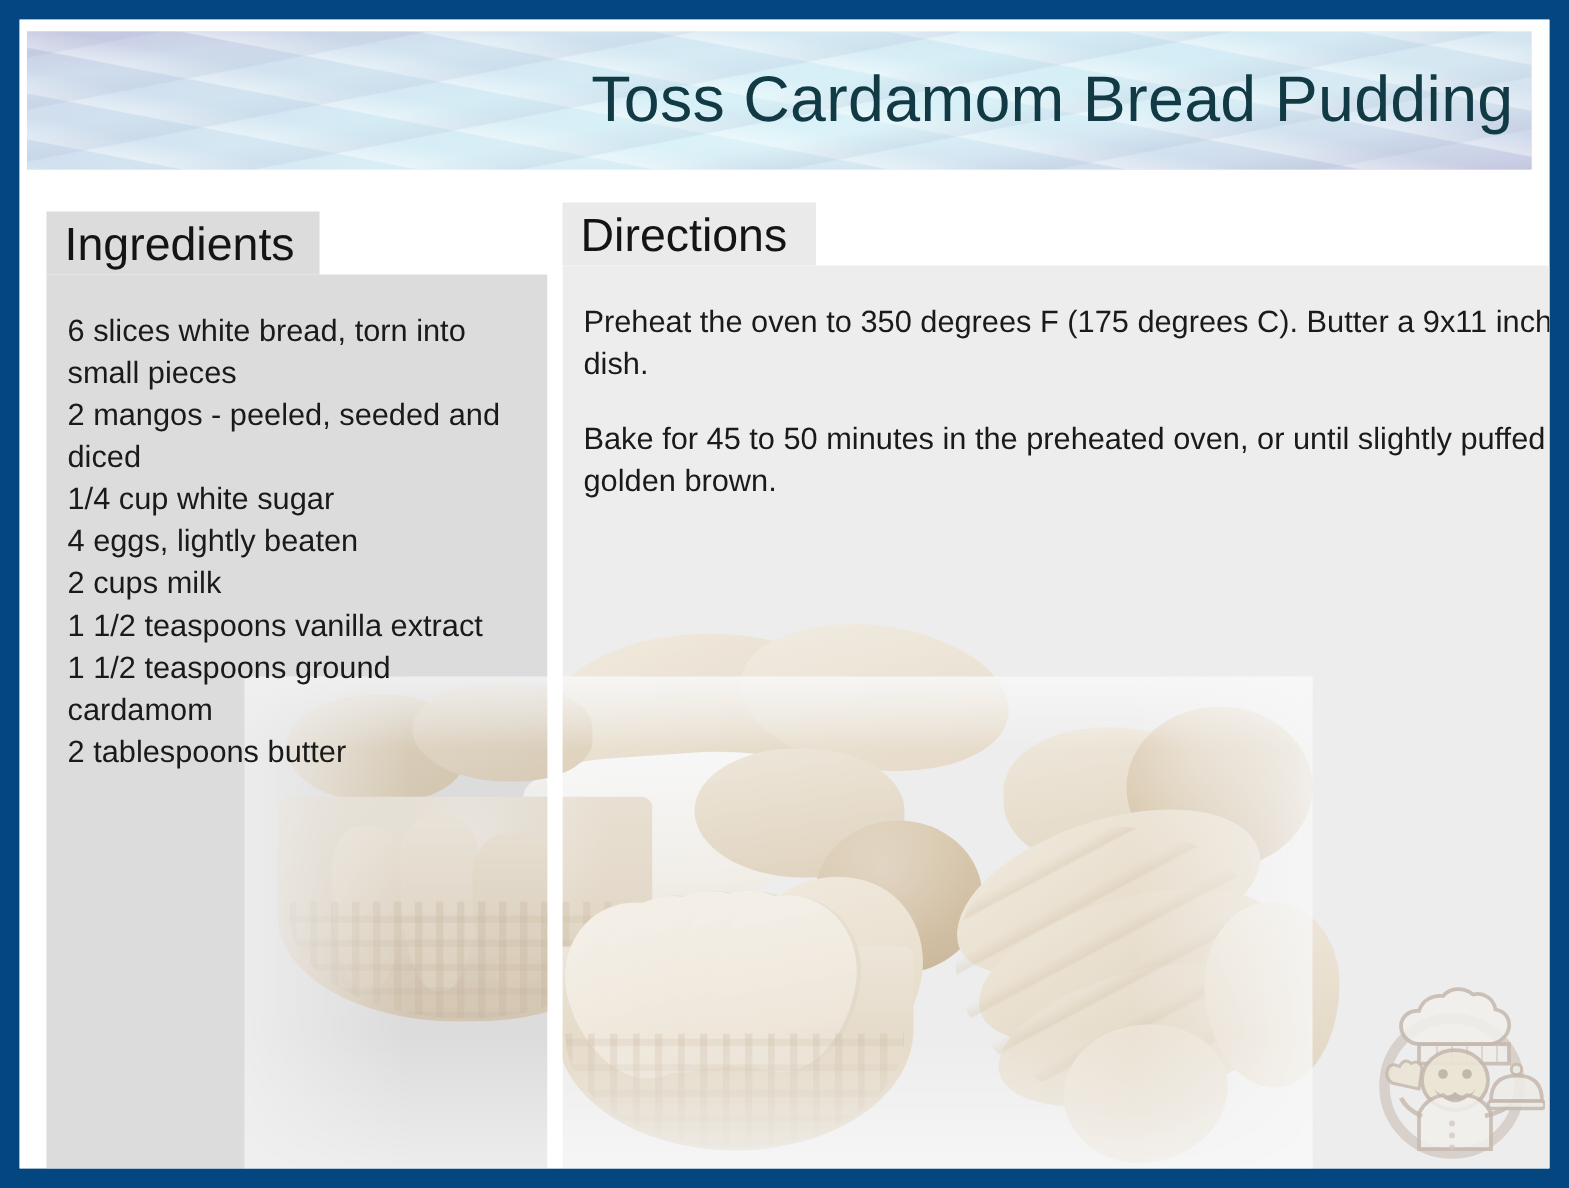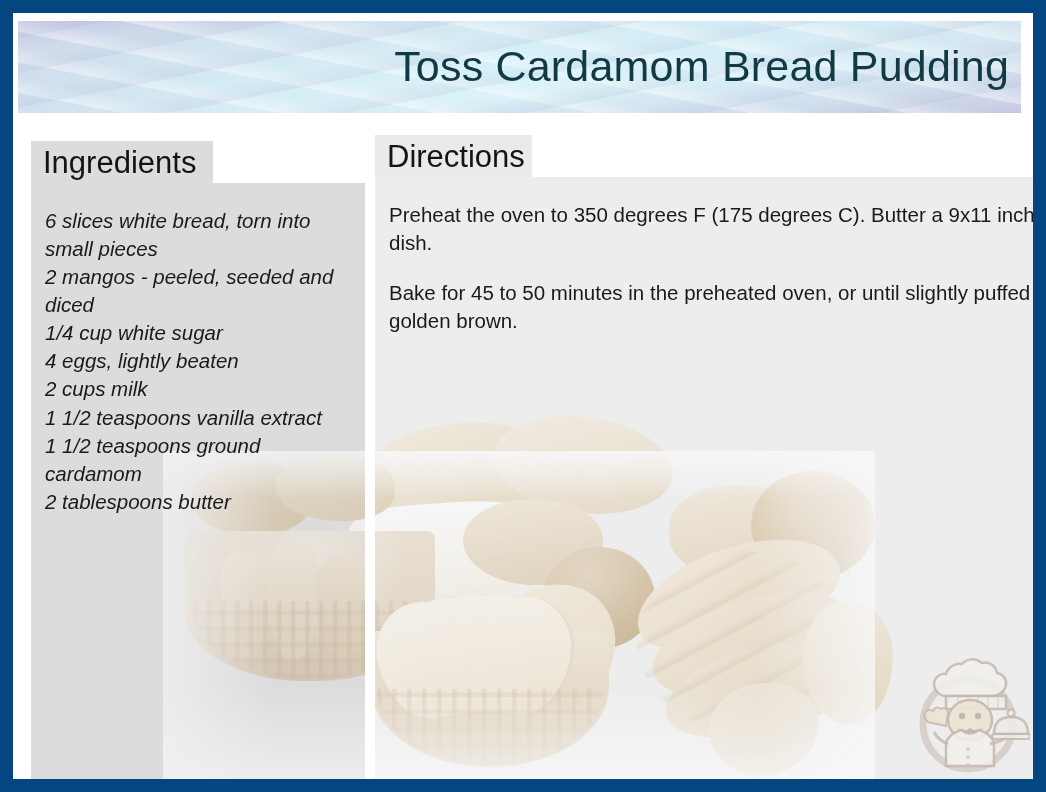--- a/index.html
+++ b/index.html
@@ -116,21 +116,21 @@
     text-align: right;
   }
   #tab-ingredients {
     left: 18px;
     top: 128px;
     width: 182px;
   }
   #tab-directions {
     left: 362px;
     top: 122px;
-    width: 157px;
+    width: 169px;
     background: #eaeaea;
   }
 
   
   .panel {
     position: absolute;
     box-sizing: border-box;
     overflow: hidden;
   }
   #panel-ingredients {
@@ -159,21 +159,20 @@
   #ingredients-list {
     margin: 0;
     padding: 0;
     list-style: none;
     font-size: 20.5px;
     line-height: 1.37;
   }
   #ingredients-list li {
     margin: 0;
     padding: 0;
-    font-style: italic;
   }
 
   
   #directions-body {
     font-size: 20.5px;
     line-height: 1.37;
     padding-right: 4px;
   }
   #directions-body p {
     margin: 0 0 22px 0;

